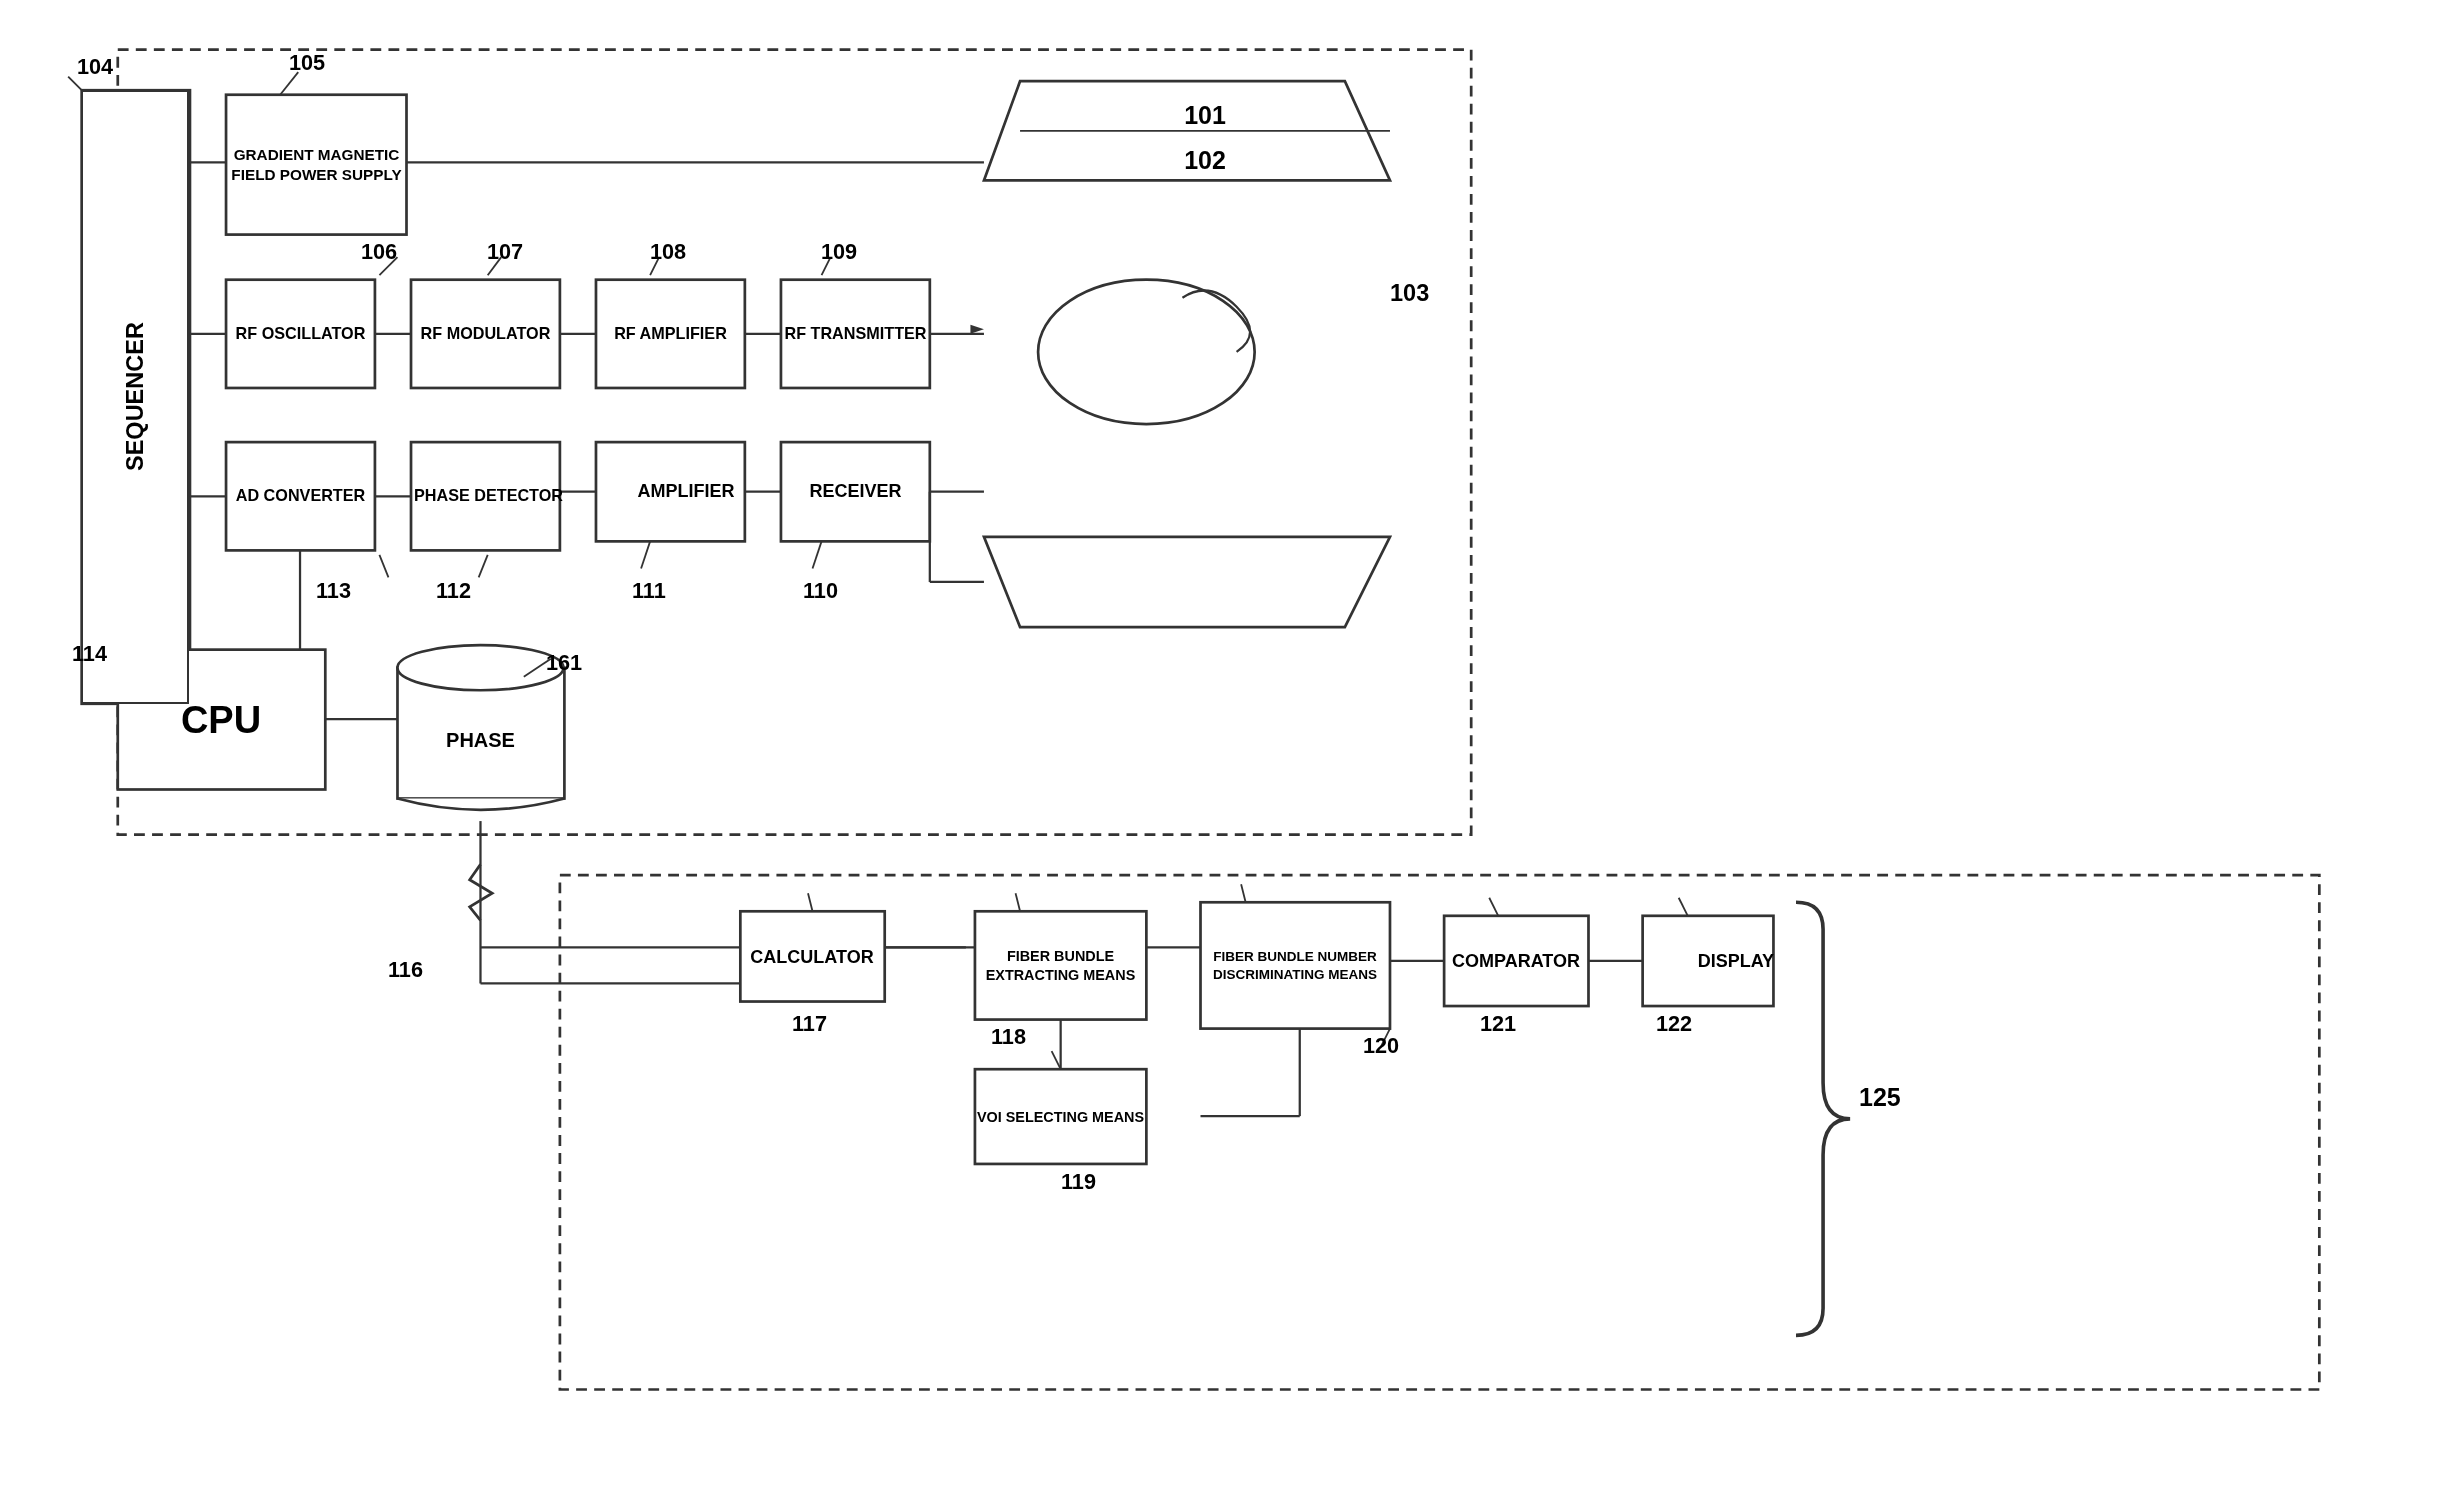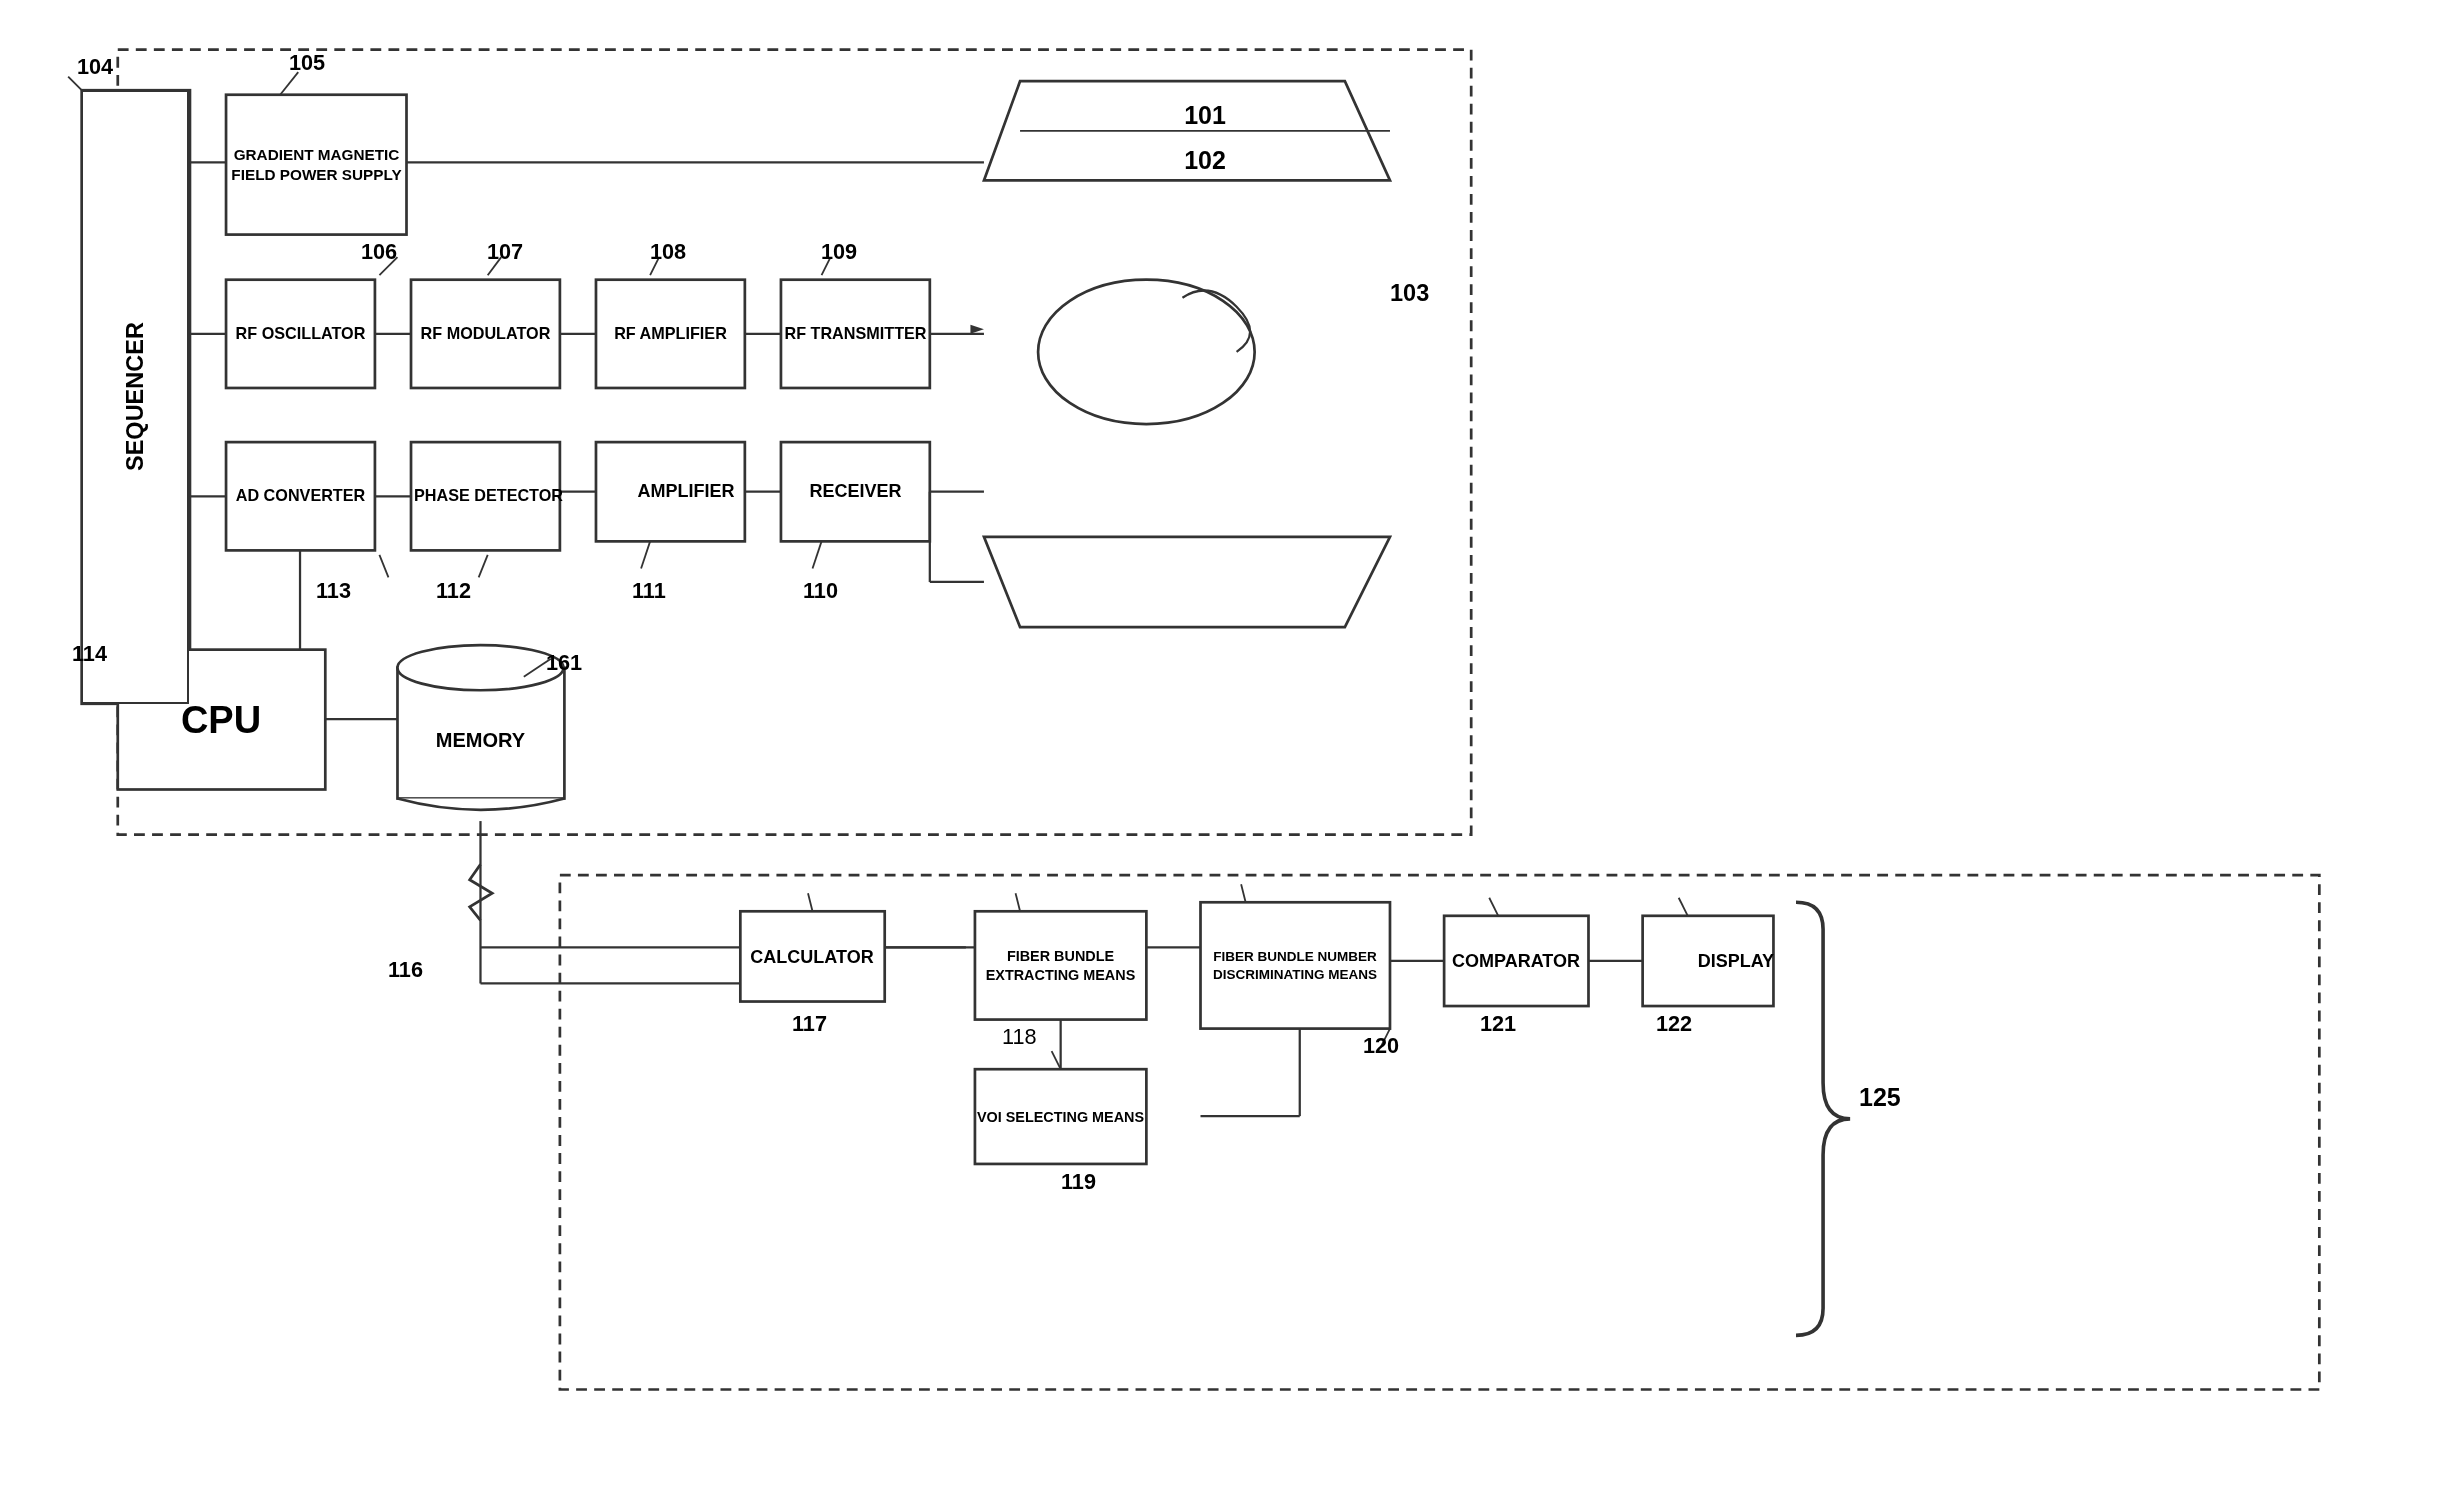--- a/index.html
+++ b/index.html
@@ -231,21 +231,21 @@
 
 <div style="position:absolute; top:442px; left:781px; width:149px; height:99px; display:flex; align-items:center; justify-content:center; text-align:center; font-size:18px; font-weight:bold; line-height:1.3;">
   <span>RECEIVER</span>
 </div>
 
 <div style="position:absolute; top:650px; left:117px; width:208px; height:140px; display:flex; align-items:center; justify-content:center; text-align:center; font-size:38px; font-weight:bold;">
   <span>CPU</span>
 </div>
 
 <div style="position:absolute; top:704px; left:397px; width:167px; height:72px; display:flex; align-items:center; justify-content:center; text-align:center; font-size:20px; font-weight:bold;">
-  <span>MEMORY</span>
+  <span>PHASE</span>
 </div>
 
 <div style="position:absolute; top:90px; left:1020px; width:370px; height:50px; display:flex; align-items:center; justify-content:center; text-align:center; font-size:25px; font-weight:bold;">
   <span>101</span>
 </div>
 <div style="position:absolute; top:140px; left:1020px; width:370px; height:41px; display:flex; align-items:center; justify-content:center; text-align:center; font-size:25px; font-weight:bold;">
   <span>102</span>
 </div>
 
 <div style="position:absolute; top:280px; left:1390px; font-size:23.5px; font-weight:bold;">
@@ -301,21 +301,21 @@
 </div>
 
 <div style="position:absolute; top:957px; left:388px; font-size:21.7px; font-weight:bold;">
   <span>116</span>
 </div>
 
 <div style="position:absolute; top:1011px; left:792px; font-size:21.7px; font-weight:bold;">
   <span>117</span>
 </div>
 
-<div style="position:absolute; top:1024px; left:991px; font-size:21.7px; font-weight:normal;margin-left:11px;">
+<div style="position:absolute; top:1024px; left:991px; font-size:21.7px; font-weight:bold;">
   <span>118</span>
 </div>
 
 <div style="position:absolute; top:1169px; left:1061px; font-size:21.7px; font-weight:bold;">
   <span>119</span>
 </div>
 
 <div style="position:absolute; top:1033px; left:1363px; font-size:21.7px; font-weight:bold;">
   <span>120</span>
 </div>

